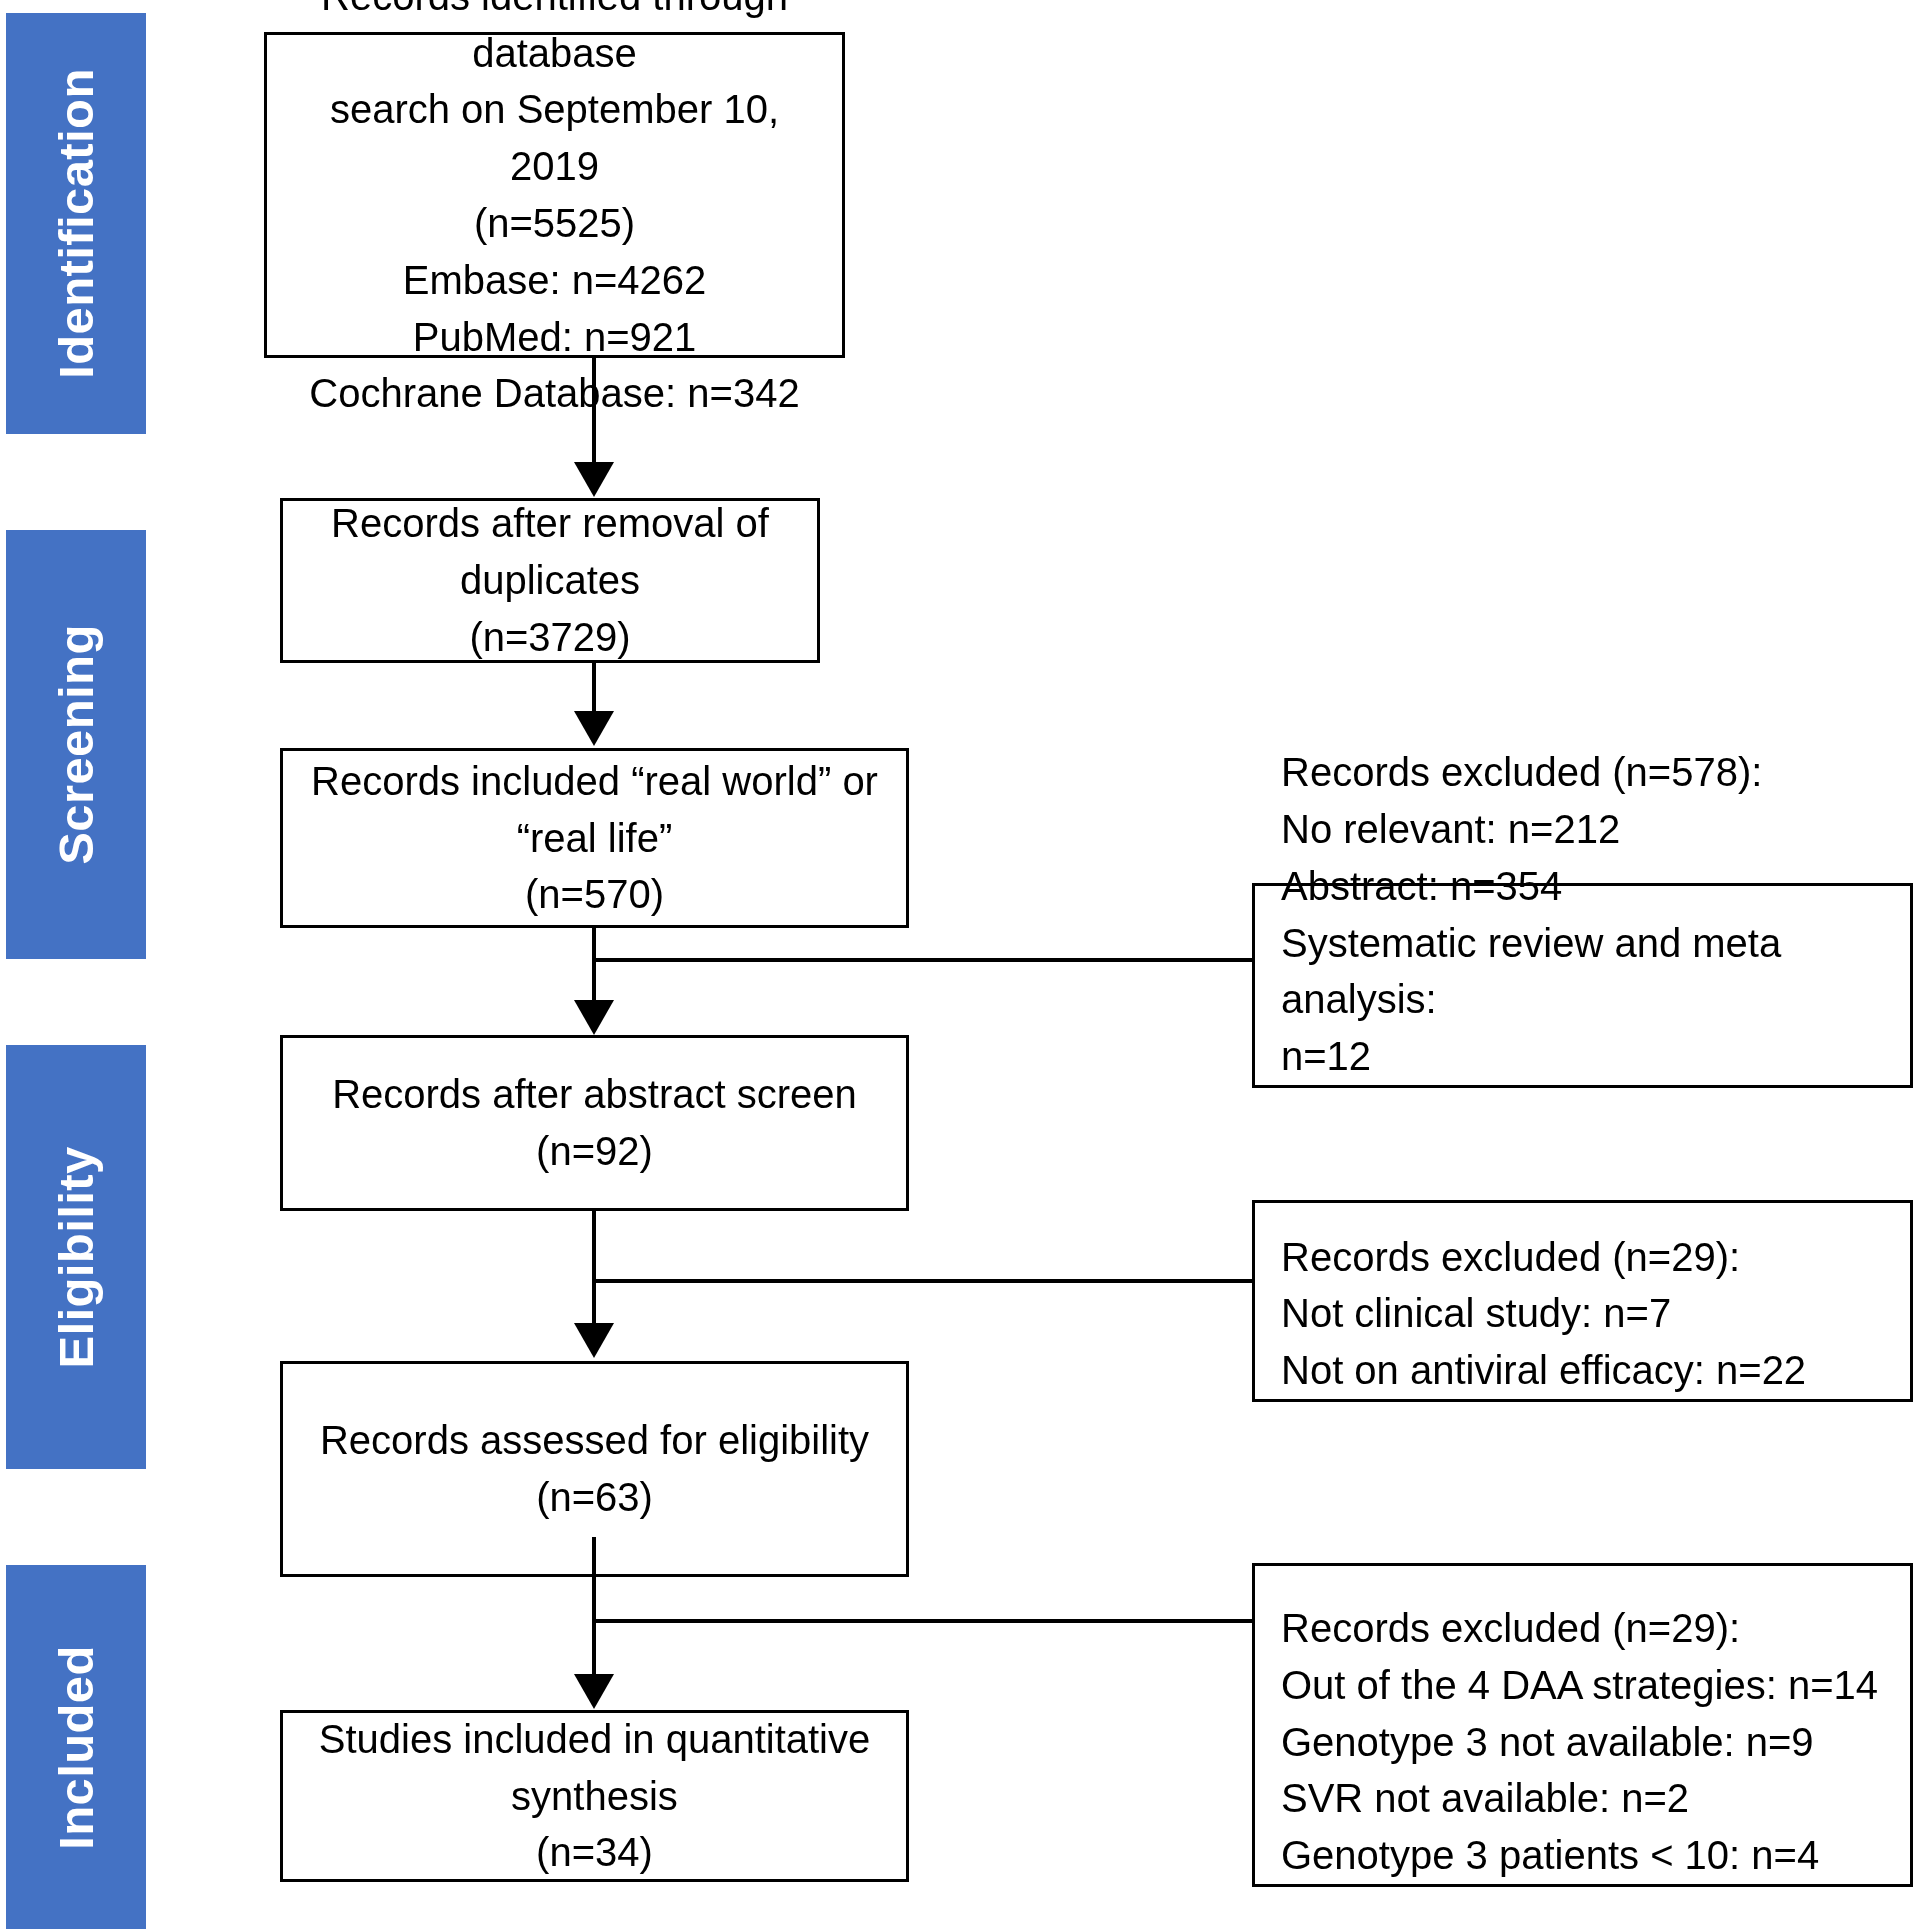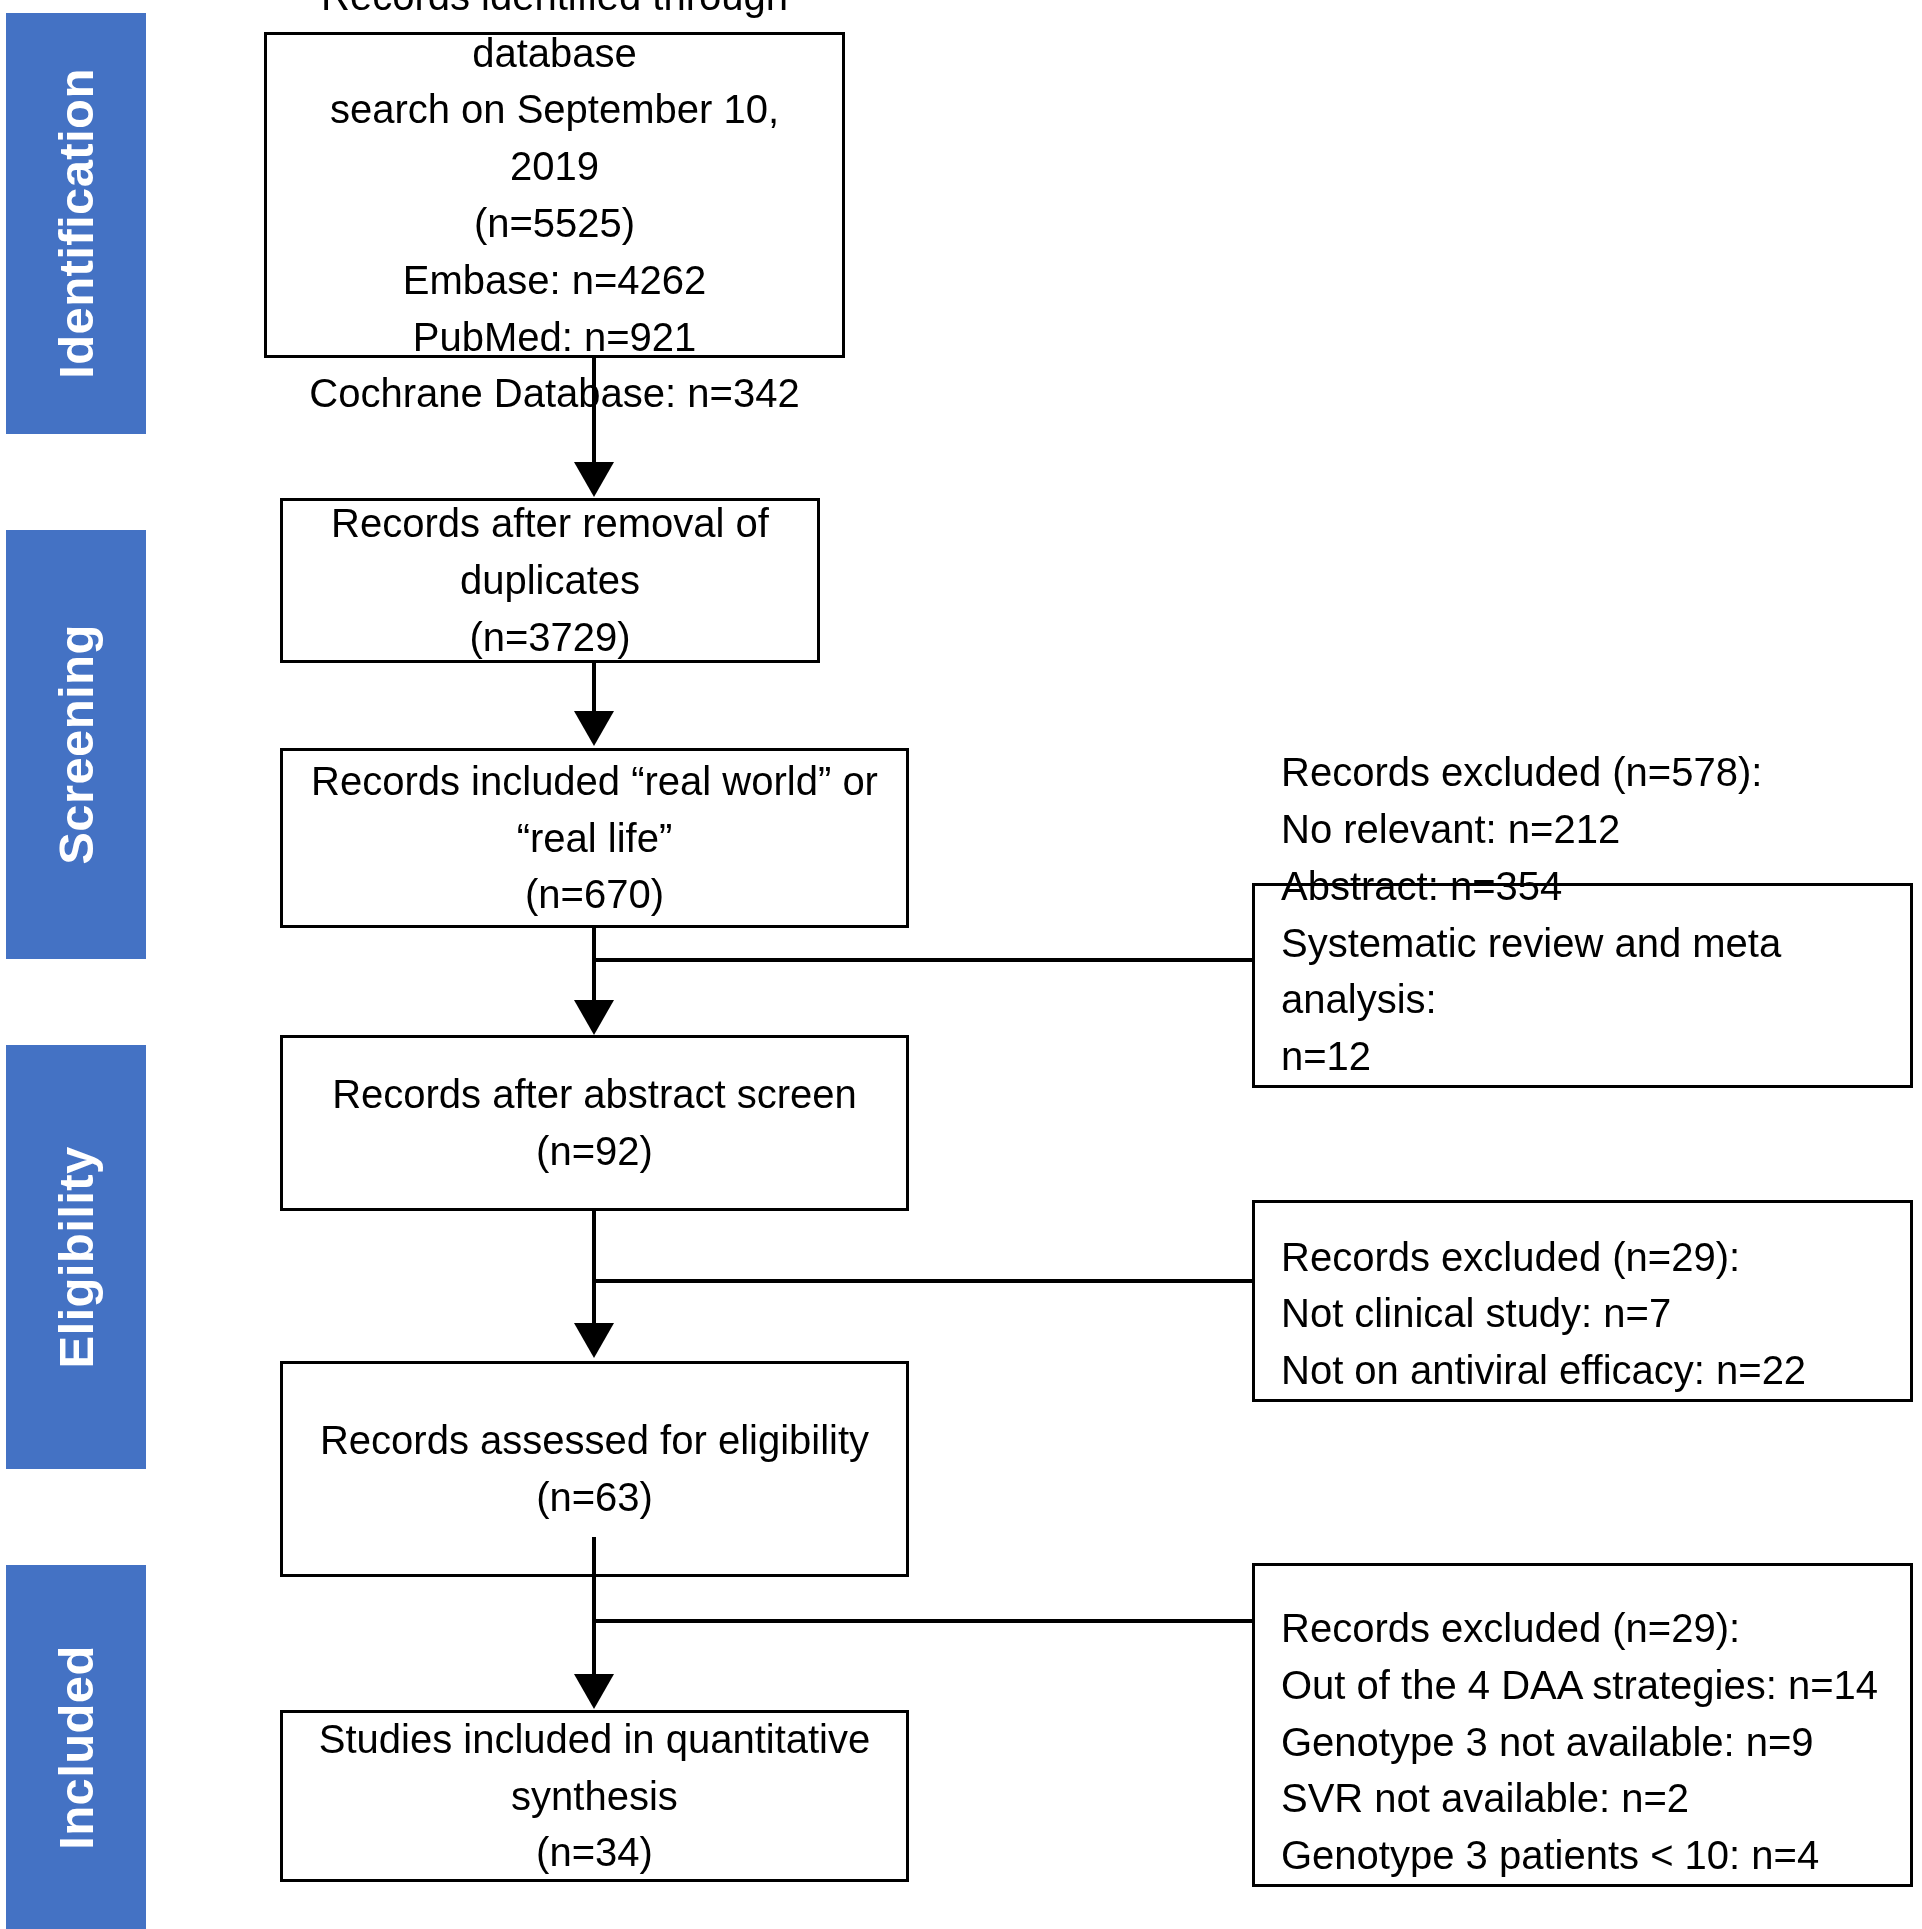--- a/index.html
+++ b/index.html
@@ -113,21 +113,21 @@
   </div>
 
   <div class="flow-box" style="left:280px; top:498px; width:540px; height:165px;">
     <div class="box-text">Records after removal of duplicates
 (n=3729)</div>
   </div>
 
   <div class="flow-box" style="left:280px; top:748px; width:629px; height:180px;">
     <div class="box-text">Records included “real world” or
 “real life”
-(n=670)</div>
+(n=570)</div>
   </div>
 
   <div class="flow-box" style="left:280px; top:1035px; width:629px; height:176px;">
     <div class="box-text">Records after abstract screen
 (n=92)</div>
   </div>
 
   <div class="flow-box" style="left:280px; top:1361px; width:629px; height:216px;">
     <div class="box-text">Records assessed for eligibility
 (n=63)</div>

